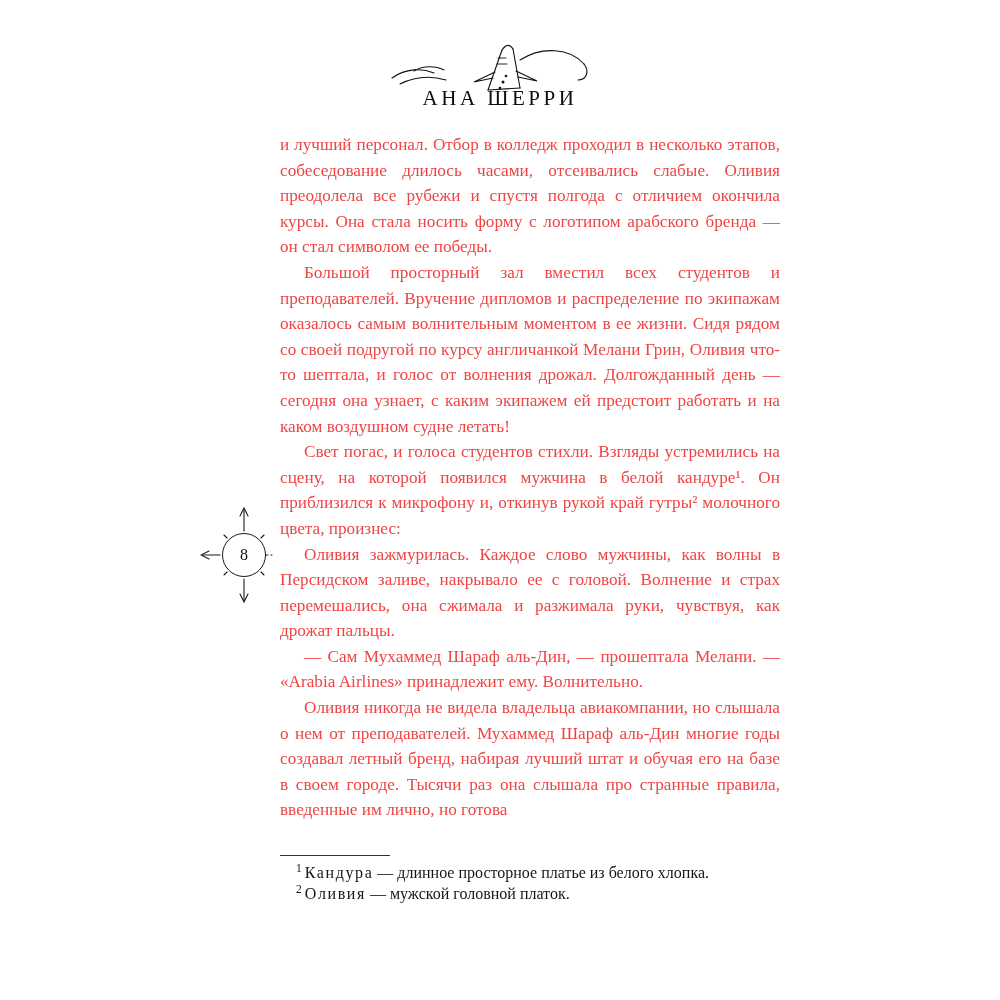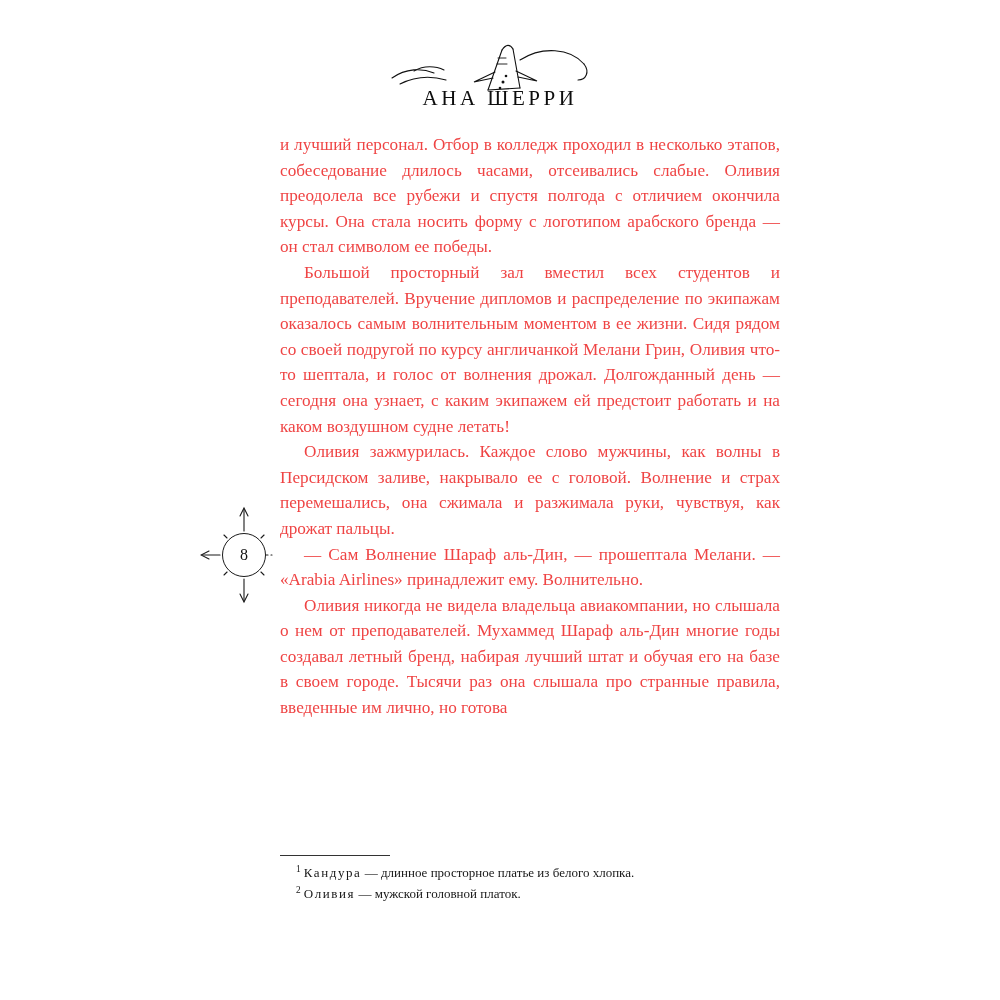--- a/index.html
+++ b/index.html
@@ -113,21 +113,21 @@
     width: 90px;
     height: 100px;
   }
 
   
   .footnotes {
     position: absolute;
     left: 280px;
     top: 855px;
     width: 500px;
-    font-size: 13px;
+    font-size: 16px;
     line-height: 19px;
     color: #161616;
   }
   .fn-rule {
     width: 110px;
     height: 0;
     border-top: 0.9px solid #333;
     margin: 0 0 7px 0;
   }
   .fn-item {
@@ -203,22 +203,23 @@
         <path d="M66 50 L72 50" stroke-dasharray="2 3"></path>
       </g>
     </svg>
     <div class="pn-circle"></div>
     <div class="pn-num">8</div>
   </div>
 
   <div class="text-column">
     <p class="noindent">и лучший персонал. Отбор в колледж проходил в несколько этапов, собеседование длилось часами, отсеивались слабые. Оливия преодолела все рубежи и спустя полгода с отличием окончила курсы. Она стала носить форму с логотипом арабского бренда — он стал символом ее победы.</p>
     <p>Большой просторный зал вместил всех студентов и преподавателей. Вручение дипломов и распределение по экипажам оказалось самым волнительным моментом в ее жизни. Сидя рядом со своей подругой по курсу англичанкой Мелани Грин, Оливия что-то шептала, и голос от волнения дрожал. Долгожданный день — сегодня она узнает, с каким экипажем ей предстоит работать и на каком воздушном судне летать!</p>
+    <p>Свет погас, и голоса студентов стихли. Взгляды устремились на сцену, на которой появился мужчина в белой кандуре¹. Он приблизился к микрофону и, откинув рукой край гутры² молочного цвета, произнес:</p>
     <p>Оливия зажмурилась. Каждое слово мужчины, как волны в Персидском заливе, накрывало ее с головой. Волнение и страх перемешались, она сжимала и разжимала руки, чувствуя, как дрожат пальцы.</p>
-    <p>— Сам Волнение Шараф аль-Дин, — прошептала Мелани. — «Arabia Airlines» принадлежит ему. Волнительно.</p>
+    <p>— Сам Мухаммед Шараф аль-Дин, — прошептала Мелани. — «Arabia Airlines» принадлежит ему. Волнительно.</p>
     <p>Оливия никогда не видела владельца авиакомпании, но слышала о нем от преподавателей. Мухаммед Шараф аль-Дин многие годы создавал летный бренд, набирая лучший штат и обучая его на базе в своем городе. Тысячи раз она слышала про странные правила, введенные им лично, но готова</p>
   </div>
 
   <div class="footnotes">
     <div class="fn-rule"></div>
     <div class="fn-item">
       <span class="fn-mark">1</span><span class="fn-term">Кандура</span><span> — длинное просторное платье из белого хлопка.</span>
     </div>
     <div class="fn-item">
       <span class="fn-mark">2</span><span class="fn-term">Оливия</span><span> — мужской головной платок.</span>

